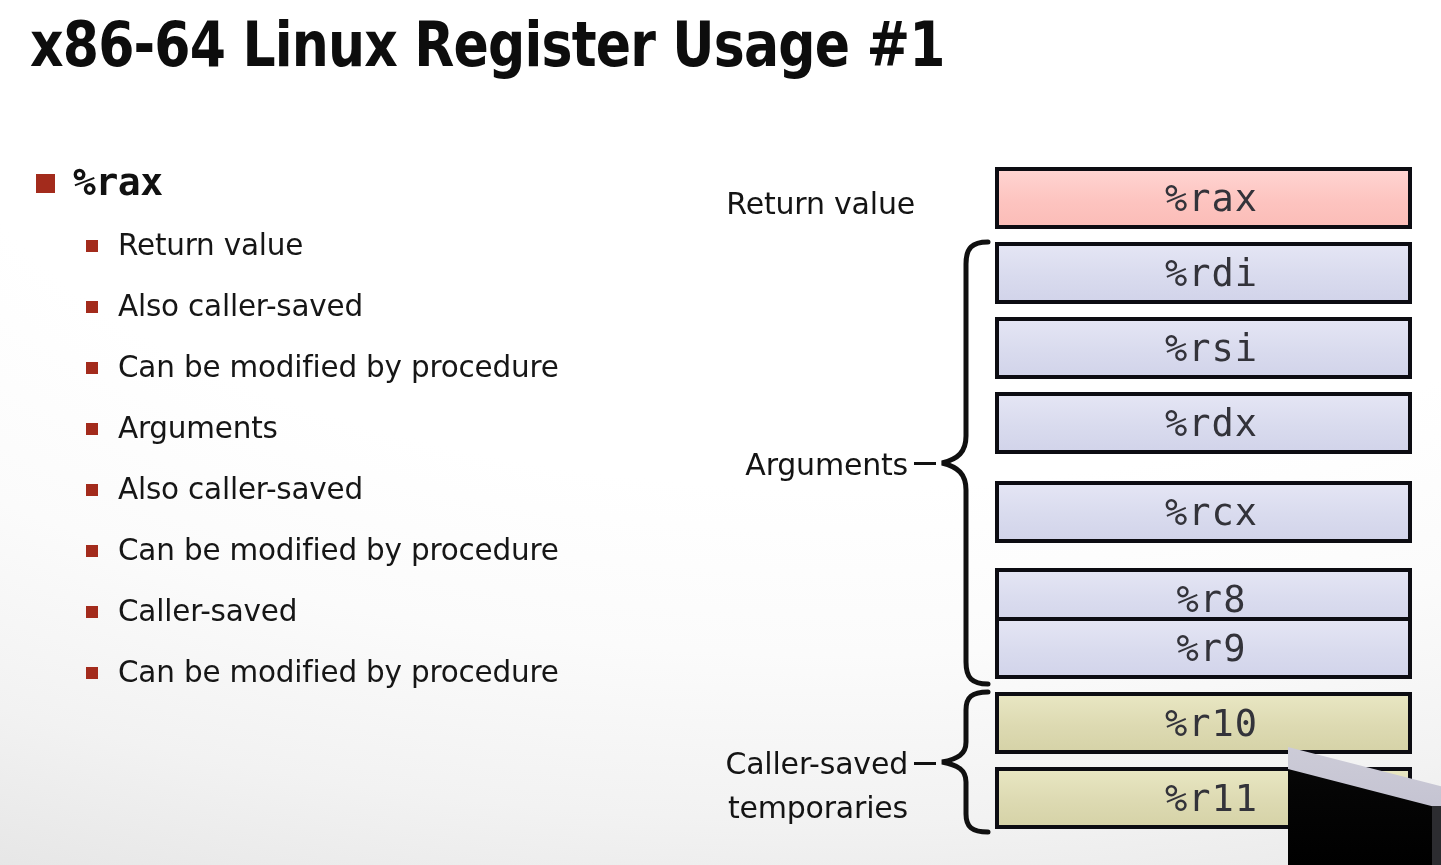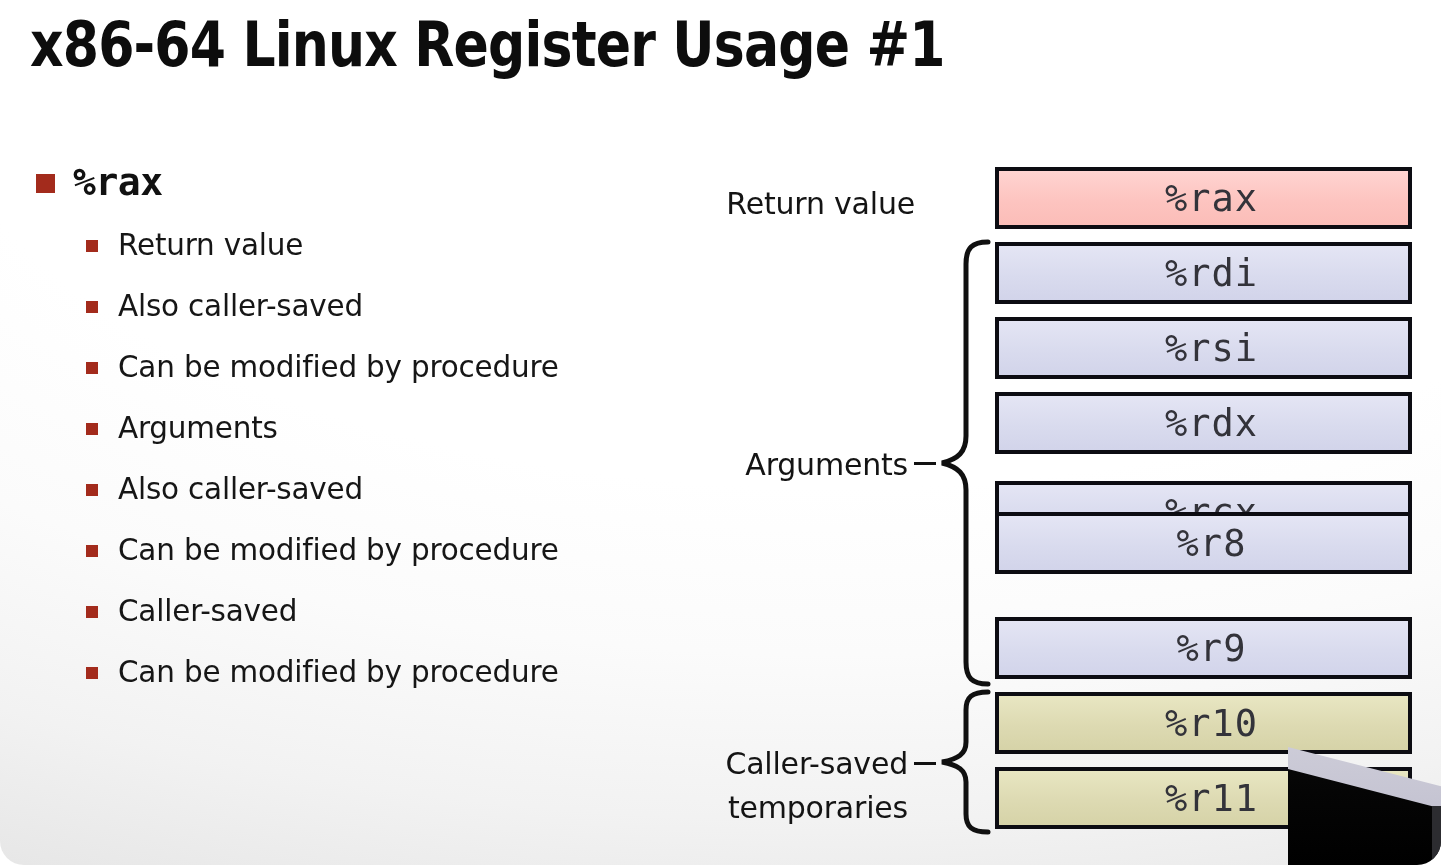--- a/index.html
+++ b/index.html
@@ -20,21 +20,20 @@
     height: 865px;
     background:
       radial-gradient(ellipse 150% 120% at 58% 6%,
         #ffffff 0%,
         #ffffff 42%,
         #fbfbfb 58%,
         #f2f2f2 74%,
         #e6e6e6 88%,
         #dcdcdc 100%);
     overflow: hidden;
-    border-radius: 24px;
   }
 
   
   #slide-title {
     position: absolute;
     left: 30px;
     top: 8px;
     font-family: "DejaVu Sans", sans-serif;
     font-weight: bold;
     font-size: 62px;
@@ -284,21 +283,21 @@
     </div>
     <div class="reg-box c-args" style="top:392px;">
       <span class="reg-label">%rdx</span>
     </div>
     <div class="reg-box c-args" style="top:317px;">
       <span class="reg-label">%rsi</span>
     </div>
     <div class="reg-box c-args" style="top:481px;">
       <span class="reg-label">%rcx</span>
     </div>
-    <div class="reg-box c-args" style="top:512px;">
+    <div class="reg-box c-args" style="top:568px;">
       <span class="reg-label">%r8</span>
     </div>
     <div class="reg-box c-args" style="top:617px;">
       <span class="reg-label">%r9</span>
     </div>
     <div class="reg-box c-temp" style="top:692px;">
       <span class="reg-label">%r10</span>
     </div>
     <div class="reg-box c-temp" style="top:767px;">
       <span class="reg-label">%r11</span>

